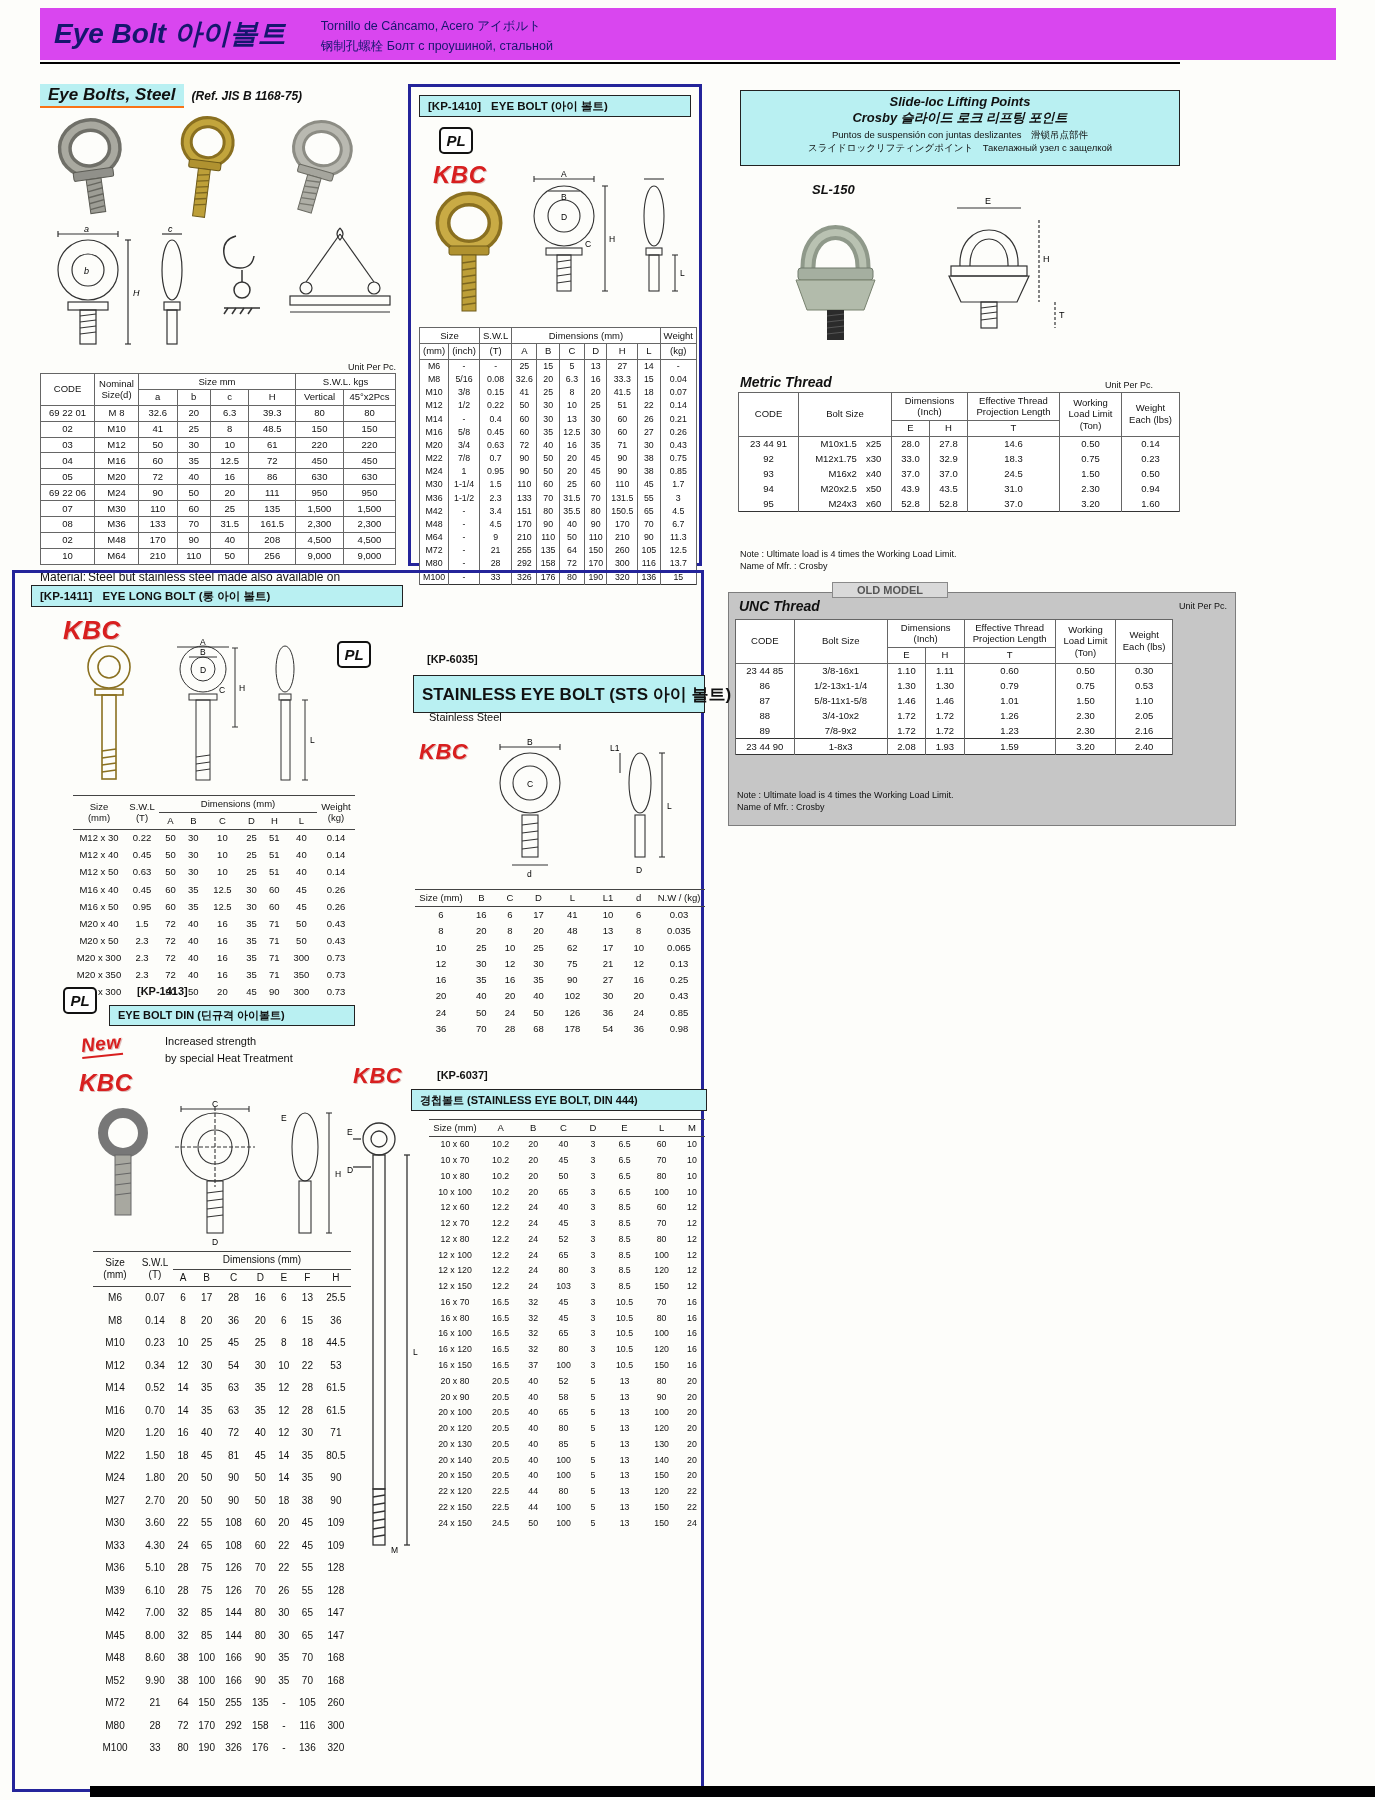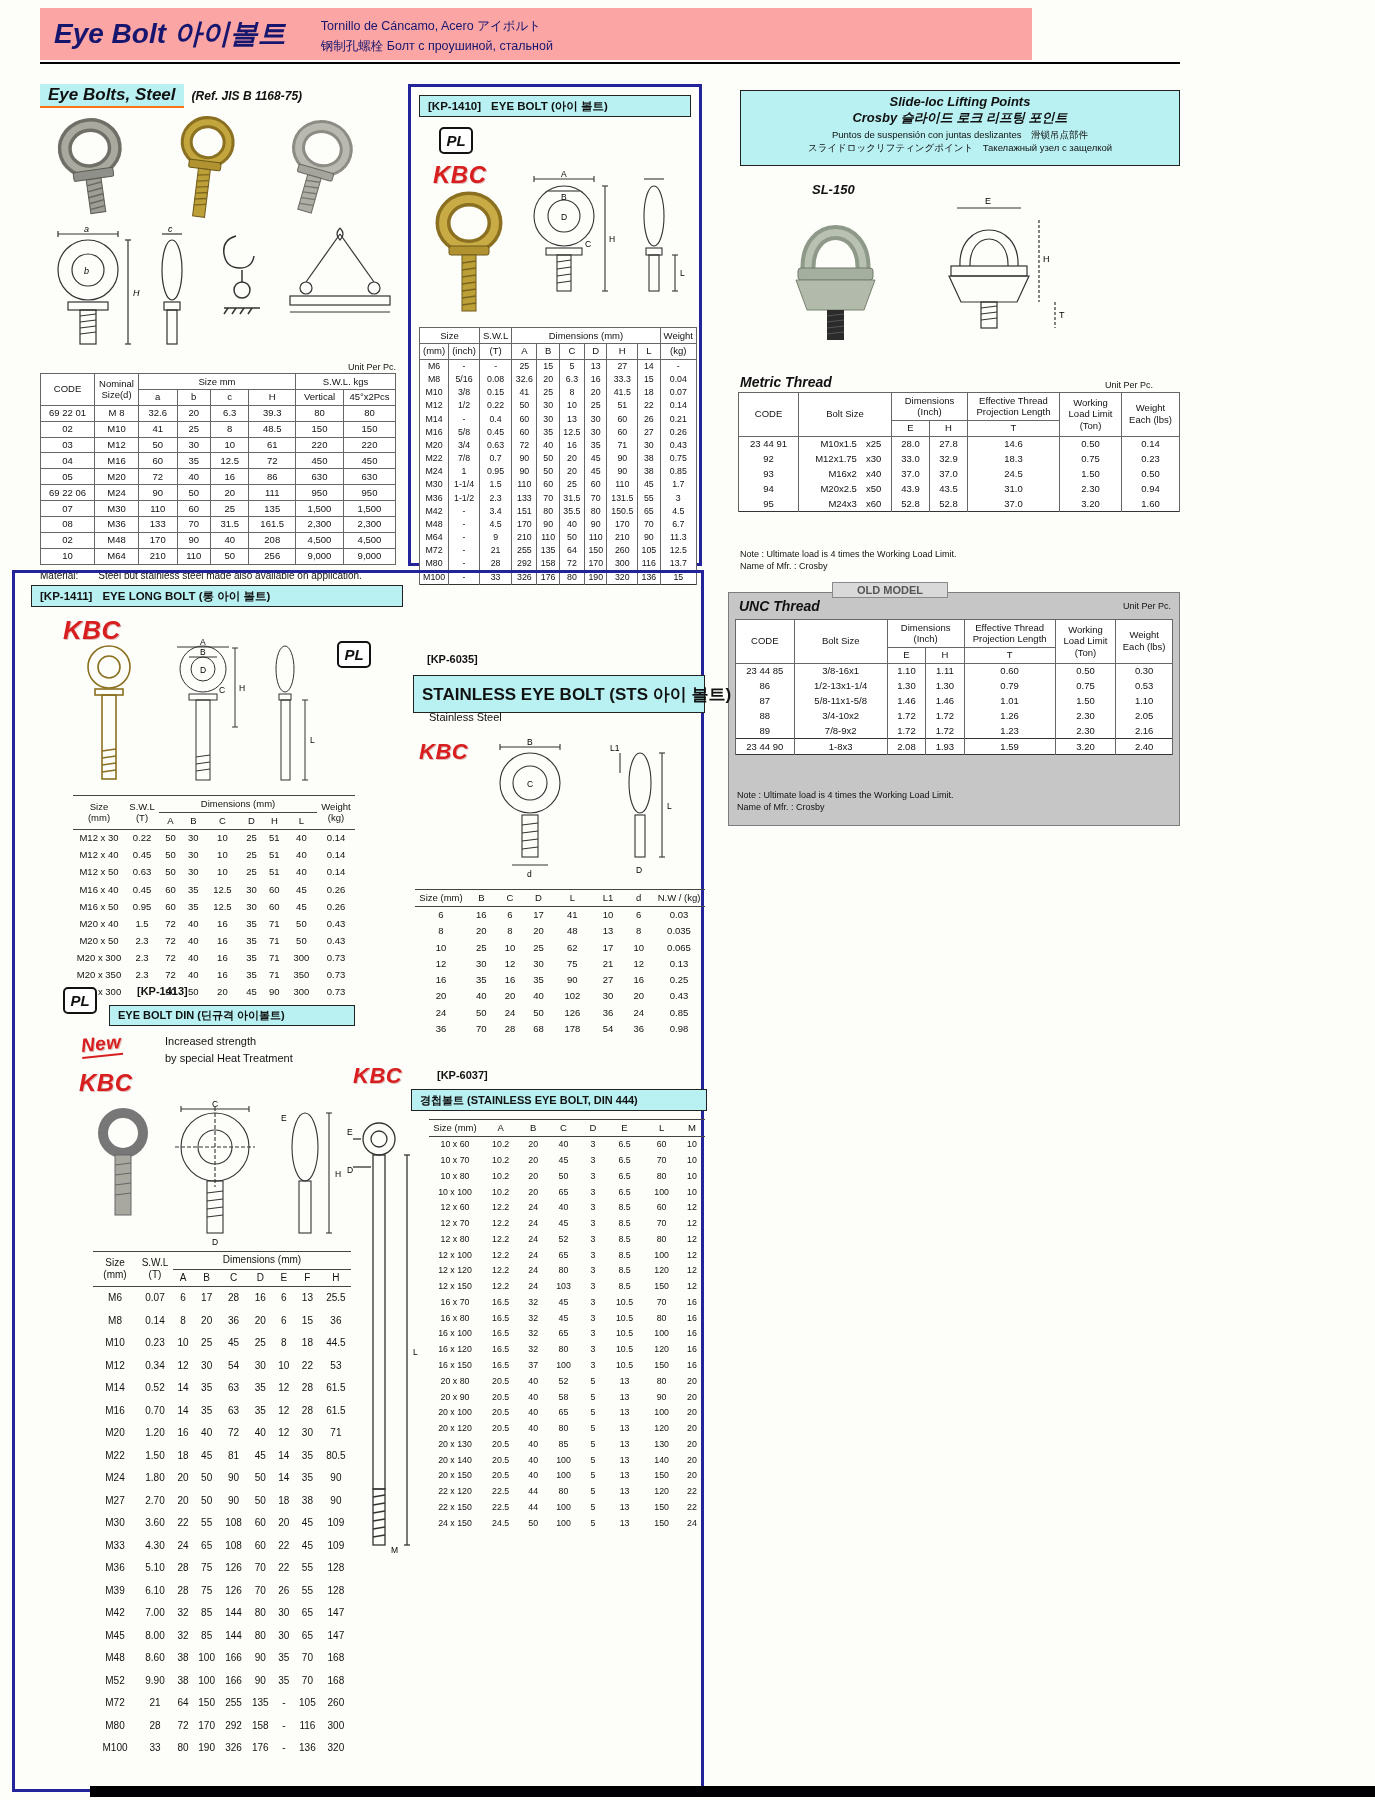--- a/index.html
+++ b/index.html
@@ -36,21 +36,21 @@
 .hdr-sub{font-size:12.5px;line-height:1.6;padding-top:8px}
 .graybox{background:#c6c6c6;border:1px solid #7d7d7d}
 .oldmodel{background:#d9d9d9;border:1px solid #8a8a8a;color:#555;font-weight:bold;font-size:11px;padding:1px 24px}
 svg text{font-family:"Liberation Sans",sans-serif}
 </style>
 </head>
 <body>
 
 <div id="page">
 
-  <div class="abs" style="left:40px;top:8px;width:992px;height:52px;background:#fca5a5;display:flex">
+  <div class="abs" style="left:40px;top:8px;width:1296px;height:52px;background:#d946ef;display:flex">
     <div class="hdr-title navy bold ital">Eye Bolt  아이볼트</div>
     <div class="hdr-sub navy" style="margin-left:35px">
       <div>Tornillo de Cáncamo, Acero    アイボルト</div>
       <div>钢制孔螺栓  Болт с проушиной, стальной</div>
     </div>
   </div>
   <div class="abs" style="left:40px;top:62px;width:1140px;height:2px;background:#000"></div>
 
   <div class="abs" style="left:40px;top:84px;width:360px">
     <div style="display:flex;align-items:baseline;gap:8px">
@@ -264,21 +264,21 @@
             <td>M64</td>
             <td>210</td>
             <td>110</td>
             <td>50</td>
             <td>256</td>
             <td>9,000</td>
             <td>9,000</td>
           </tr>
         </tbody>
     </table>
-    <div style="display:flex;gap:20px;margin-top:5px;font-size:10px">
+    <div style="display:flex;gap:2px;margin-top:5px;font-size:12px">
       <span>Material:</span>
       <span style="width:290px">Steel but stainless steel made also available on application.</span>
     </div>
   </div>
 
   <div class="abs bluebox" style="left:408px;top:84px;width:294px;height:482px">
     <div class="cyanbar abs" style="left:8px;top:8px;width:272px;height:22px;font-size:11.5px">
       <span>[KP-1410]</span>
       <span>EYE BOLT (아이 볼트)</span>
     </div>
@@ -670,21 +670,21 @@
           <td>3.20</td>
           <td>1.60</td>
         </tr>
       </tbody>
   </table>
   <div class="abs note" style="left:740px;top:548px">
     <div>Note : Ultimate load is 4 times the Working Load Limit.</div>
     <div>Name of Mfr. : Crosby</div>
   </div>
   <div class="abs oldmodel" style="left:832px;top:582px;z-index:3">OLD MODEL</div>
-  <div class="abs graybox" style="left:728px;top:592px;width:452px;height:234px">
+  <div class="abs graybox" style="left:728px;top:592px;width:508px;height:234px">
     <div class="bold ital" style="font-size:14px;margin:5px 0 0 10px">UNC Thread</div>
     <div class="unitpc abs" style="right:8px;top:8px">Unit Per Pc.</div>
     <table class="t open trans" style="width:438px;position:absolute;left:6px;top:26px">
       <thead>
         <tr>
           <th rowspan="2" style="width:58px">CODE</th>
           <th rowspan="2" style="width:92px">Bolt Size</th>
           <th colspan="2">Dimensions (Inch)</th>
           <th style="width:90px">Effective Thread Projection Length</th>
           <th rowspan="2" style="width:60px">Working Load Limit (Ton)</th>

